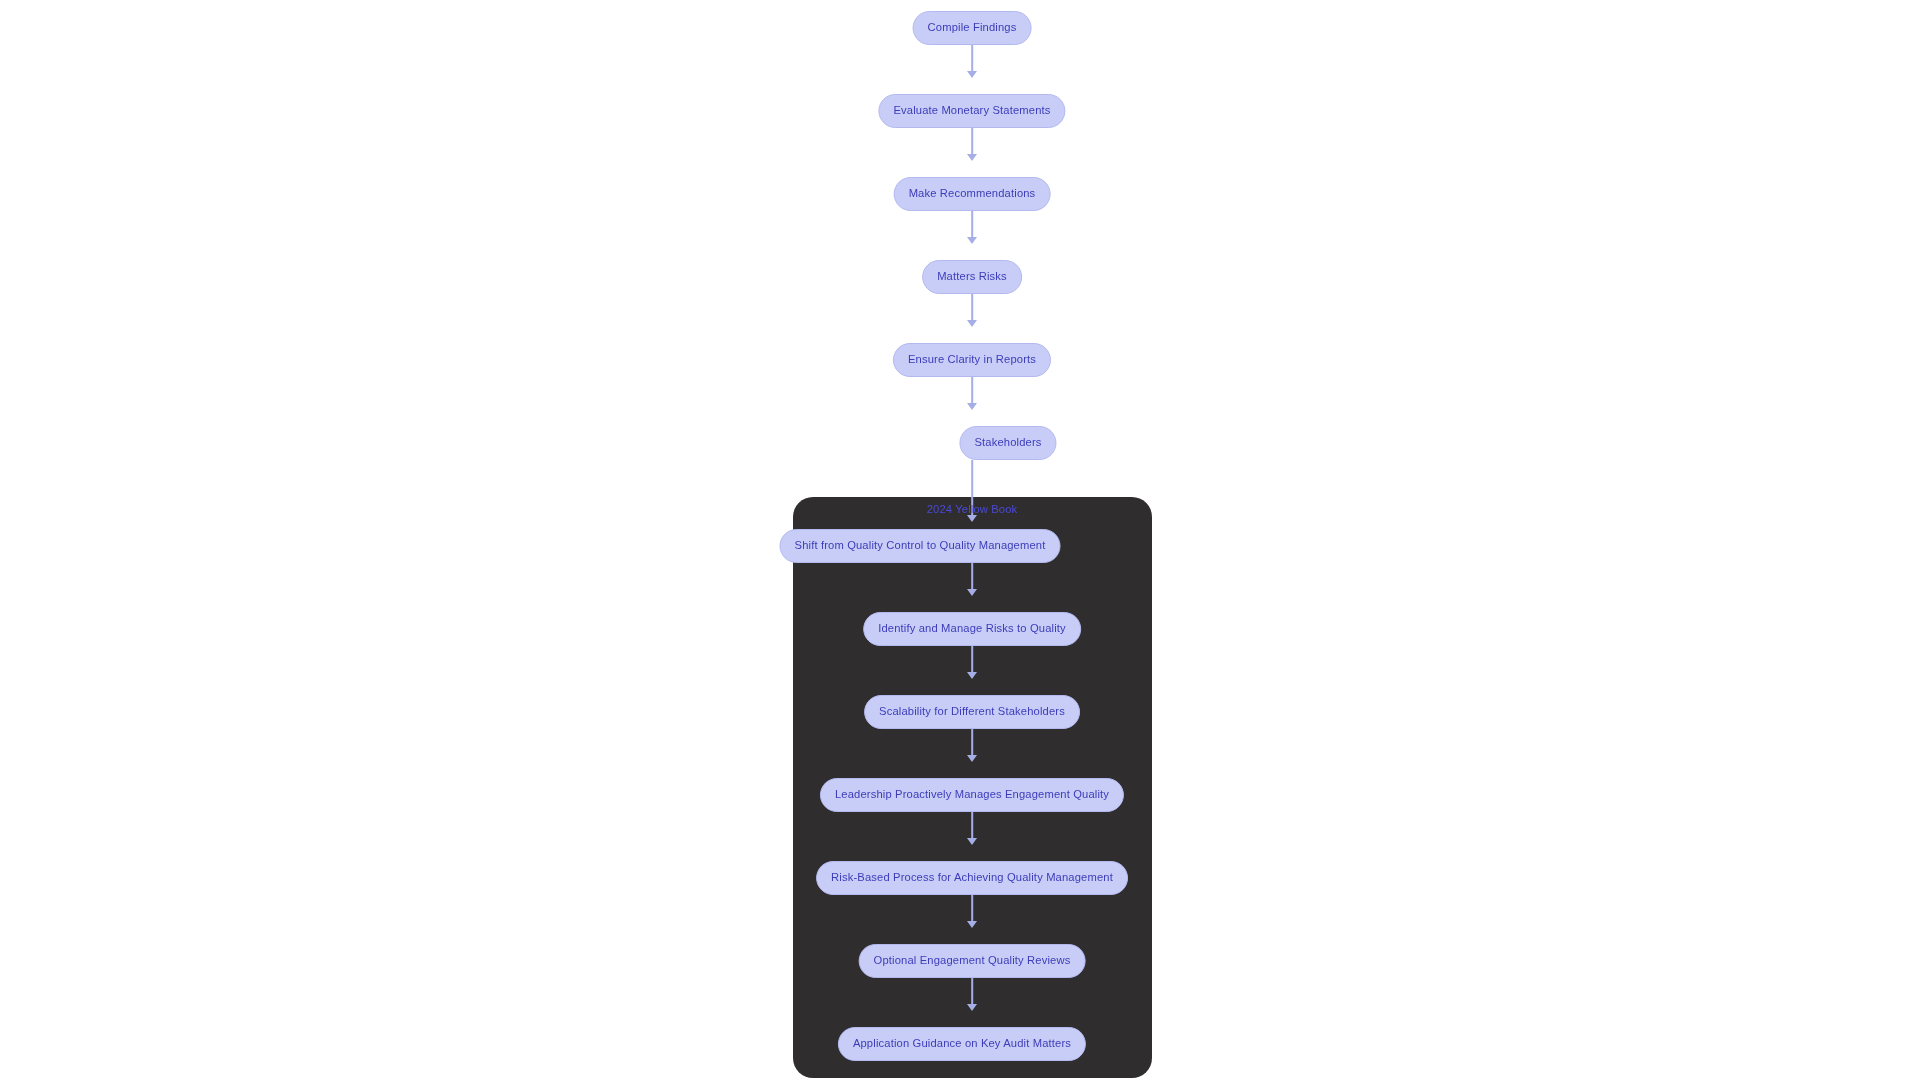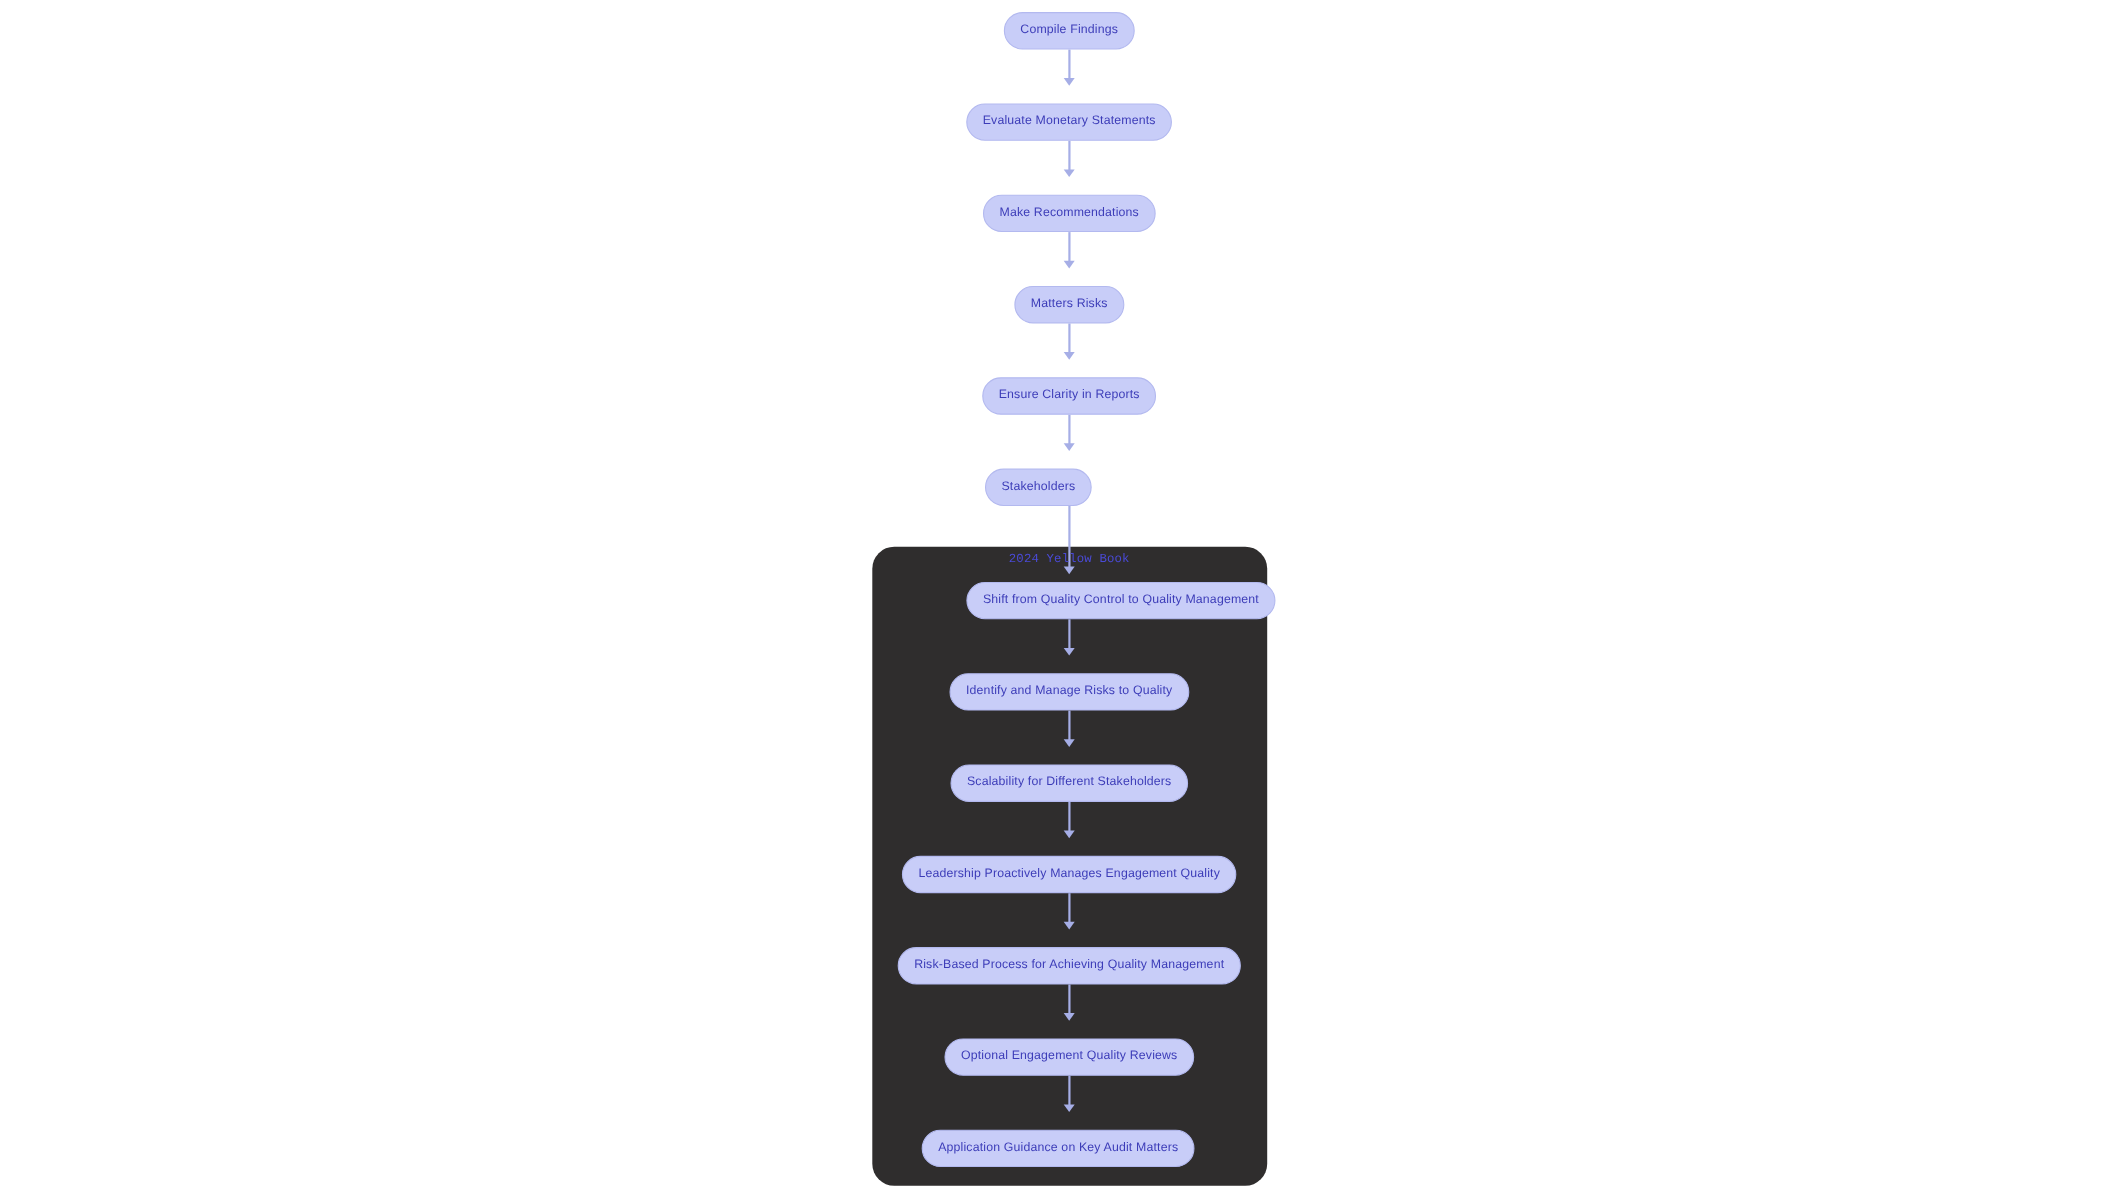--- a/index.html
+++ b/index.html
@@ -77,21 +77,21 @@
     border-left: 5px solid transparent;
     border-right: 5px solid transparent;
     border-top: 7px solid #a6aee6;
     z-index: 2;
   }
 
   .edge-label {
     position: absolute;
     transform: translateX(-50%);
     color: #4a4ad6;
-    font-family: Liberation Mono, monospace;
+    font-family: Liberation Sans, sans-serif;
     font-size: 11.2px;
     letter-spacing: 0.15px;
     white-space: nowrap;
     z-index: 4;
   }
 </style>
 </head>
 <body>
 
 <div id="canvas">
@@ -147,27 +147,27 @@
   </div>
 
   <div class="node" style="left:972px;top:260px;">
     <span class="node-label">Matters Risks</span>
   </div>
 
   <div class="node" style="left:972px;top:343px;">
     <span class="node-label">Ensure Clarity in Reports</span>
   </div>
 
-  <div class="node" style="left:944px;top:426px;">
+  <div class="node" style="left:1008px;top:426px;">
     <span class="node-label">Stakeholders</span>
   </div>
 
   <div class="edge-label" style="left:972px;top:503px;">2024 Yellow Book</div>
 
-  <div class="node" style="left:1019px;top:529px;">
+  <div class="node" style="left:920px;top:529px;">
     <span class="node-label">Shift from Quality Control to Quality Management</span>
   </div>
 
   <div class="node" style="left:972px;top:612px;">
     <span class="node-label">Identify and Manage Risks to Quality</span>
   </div>
 
   <div class="node" style="left:972px;top:695px;">
     <span class="node-label">Scalability for Different Stakeholders</span>
   </div>

